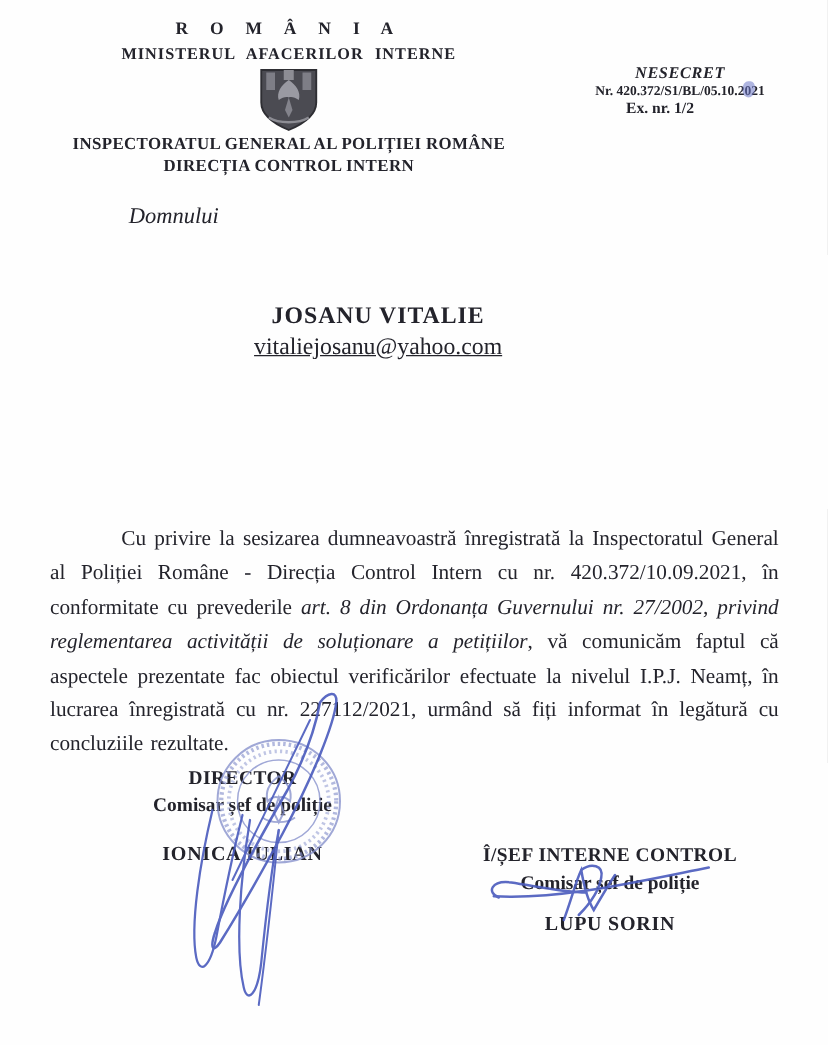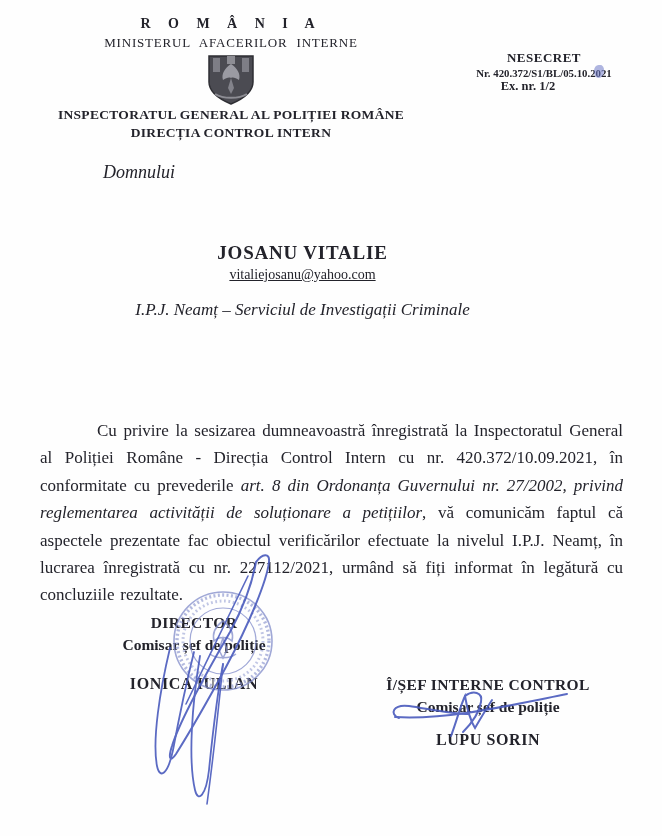--- a/index.html
+++ b/index.html
@@ -5,38 +5,38 @@
   html,body { margin:0; padding:0; background:#e8e8e8; }
   .page {
     position:relative; width:662px; height:836px; margin:0 auto;
     background:#fefefe; overflow:hidden;
     font-family:"Liberation Serif","DejaVu Serif",serif;
     color:#23232b;
   }
   
   .header-left { position:absolute; top:16px; left:0; width:462px; text-align:center; }
   .country   { font-weight:bold; font-size:14px; letter-spacing:7px; }
-  .ministry  { font-weight:normal; font-size:13px; letter-spacing:0.8px; word-spacing:5px; margin-top:3px; }
+  .ministry  { font-weight:bold; font-size:13px; letter-spacing:0.8px; word-spacing:5px; margin-top:3px; }
   .coat-wrap { margin-top:3px; height:52px; }
   .inspectorate { font-weight:bold; font-size:13.5px; letter-spacing:0.3px; margin-top:1px; }
   .direction    { font-weight:bold; font-size:13.5px; letter-spacing:0.3px; margin-top:2px; }
 
   .meta { position:absolute; top:50px; left:436px; width:216px; text-align:center; font-weight:bold; }
-  .meta .classification { font-size:13px; letter-spacing:0.5px; }
+  .meta .classification { font-size:13px; letter-spacing:0.5px;font-style:italic; }
   .meta .city   { font-size:12.5px; margin-top:3px; }
   .meta .regnum { font-size:10.8px; margin-top:1px; position:relative; white-space:nowrap; }
   .meta .copy   { font-size:12.5px; transform:translateX(-16px); }
   .ink-mark { position:absolute; top:-2px; right:48px; width:10px; height:13px;
               background:#6d79c6; border-radius:50% 40% 60% 50%; opacity:0.55; }
 
   
   .salutation { position:absolute; top:162px; left:103px; font-style:italic; font-size:18px; }
   .addressee  { position:absolute; top:242px; left:0; width:605px; text-align:center; }
   .addr-name  { font-weight:bold; font-size:19px; letter-spacing:0.8px; }
-  .addr-email { font-size:14px; text-decoration:underline; margin-top:3px; }
+  .addr-email { font-size:19px; text-decoration:underline; margin-top:3px; }
   .addr-unit  { font-style:italic; font-size:17px; margin-top:17px; }
 
   
   .body-par {
     position:absolute; top:397px; left:40px; width:583px;
     font-size:17px; line-height:27.4px; text-align:justify; text-indent:57px;
     word-spacing:1.5px;
     margin-top:20px;
   }
   .body-par .it { font-style:italic; }
@@ -82,21 +82,20 @@
       <span class="ink-mark"></span>
     </div>
     <div class="copy">Ex. nr. 1/2</div>
   </div>
 
   <div class="salutation">Domnului</div>
 
   <div class="addressee">
     <div class="addr-name">JOSANU VITALIE</div>
     <div class="addr-email">vitaliejosanu@yahoo.com</div>
-    <div class="addr-unit">I.P.J. Neamț – Serviciul de Investigații Criminale</div>
   </div>
 
   <div class="body-par"><span>Cu privire la sesizarea dumneavoastră înregistrată la Inspectoratul General al Poliției Române - Direcția Control Intern cu nr. 420.372/10.09.2021, în conformitate cu prevederile </span><span class="it">art. 8 din Ordonanța Guvernului nr. 27/2002, privind reglementarea activității de soluționare a petițiilor</span><span>, vă comunicăm faptul că aspectele prezentate fac obiectul verificărilor efectuate la nivelul I.P.J. Neamț, în lucrarea înregistrată cu nr. 227112/2021, urmând să fiți informat în legătură cu concluziile rezultate.</span></div>
 
   <div class="sig sig-left">
     <div class="title">DIRECTOR</div>
     <div class="rank">Comisar șef de poliție</div>
     <div class="name">IONICA IULIAN</div>
   </div>
 

